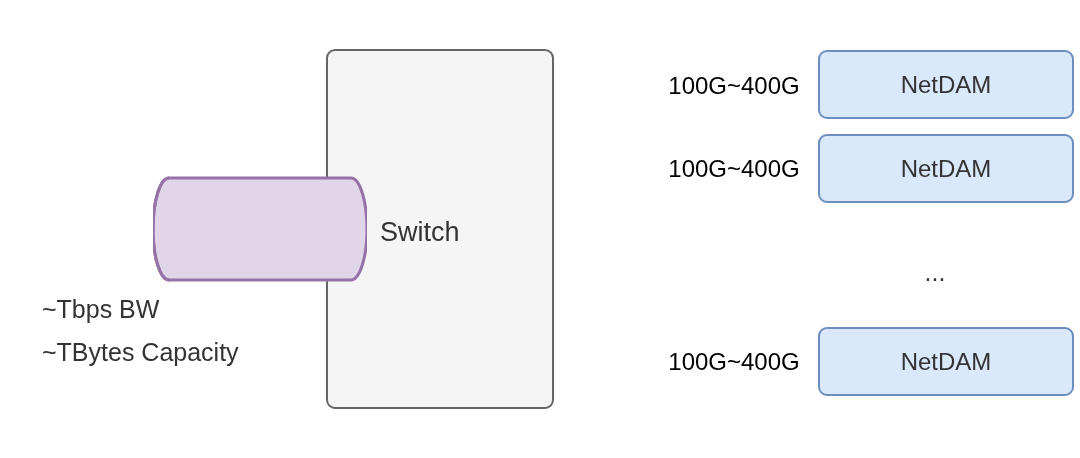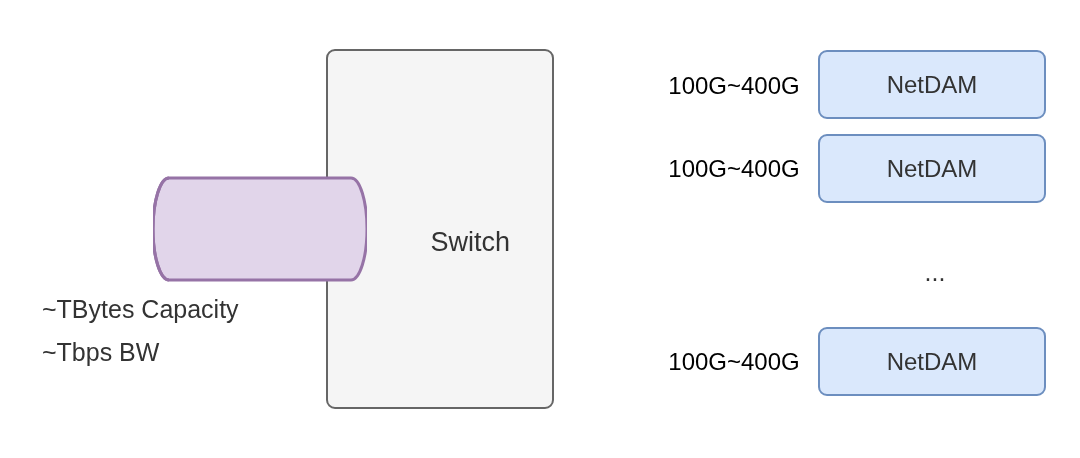--- a/index.html
+++ b/index.html
@@ -27,23 +27,23 @@
     height: 360px;
     box-sizing: border-box;
     background: #f5f5f5;
     border: 2px solid #666666;
     border-radius: 9px;
     z-index: 1;
   }
   .switch-label {
     position: absolute;
     left: 380px;
-    top: 227px;
+    top: 217px;
     width: 130px;
-    text-align: right;
+    text-align: left;
     font-size: 27px;
     color: #333333;
     letter-spacing: 0px;
     z-index: 4;
     white-space: nowrap;
   }
 
   
   .cylinder {
     position: absolute;
@@ -64,21 +64,21 @@
     line-height: 43px;
     color: #333333;
     white-space: nowrap;
     z-index: 4;
   }
 
   
   .netdam {
     position: absolute;
     left: 818px;
-    width: 228px;
+    width: 256px;
     height: 69px;
     box-sizing: border-box;
     background: #dae8fc;
     border: 2px solid #6c8ebf;
     border-radius: 9px;
     display: flex;
     align-items: center;
     justify-content: center;
     font-size: 24px;
     color: #333333;
@@ -147,22 +147,22 @@
   <div class="switch-label">Switch</div>
 
   <div class="cylinder">
     <svg width="214" height="108" viewBox="0 0 214 108" xmlns="http://www.w3.org/2000/svg">
       <path d="M 16 3 L 198 3 A 16 51 0 0 1 198 105 L 16 105 A 16 51 0 0 1 16 3 Z" fill="#e1d5ea" stroke="#9673a6" stroke-width="3" stroke-linejoin="round"></path>
       <path d="M 16 3 A 16 51 0 0 0 16 105" fill="none" stroke="#9673a6" stroke-width="3"></path>
     </svg>
   </div>
 
   <div class="cyl-caption">
+    <div>~Tbps BW</div>
     <div>~TBytes Capacity</div>
-    <div>~Tbps BW</div>
   </div>
 
   <div class="link-row lr-0">
     <svg width="264" height="44" xmlns="http://www.w3.org/2000/svg">
       <line x1="14" y1="22" x2="250" y2="22" stroke="#000000" stroke-width="4"></line>
       <polygon points="2,22 22,13 22,31" fill="#000000"></polygon>
       <polygon points="262,22 242,13 242,31" fill="#000000"></polygon>
     </svg>
     <div class="link-label">
       <span>100G~400G</span>

